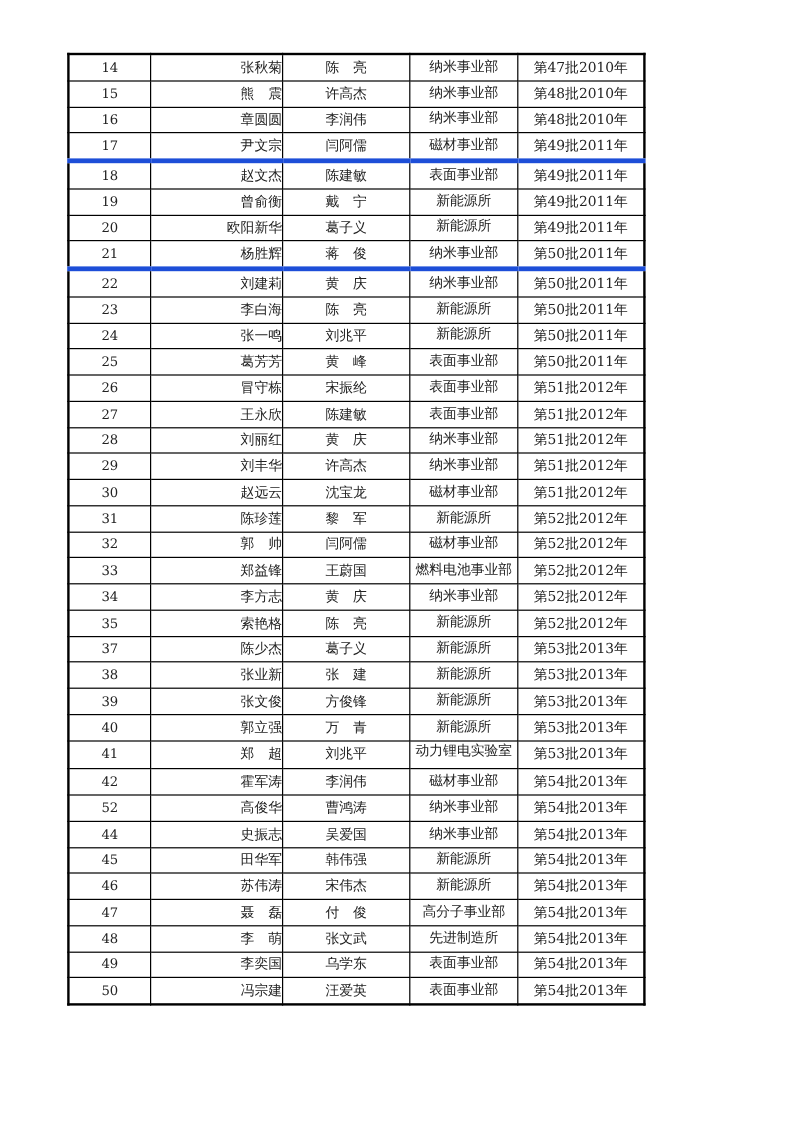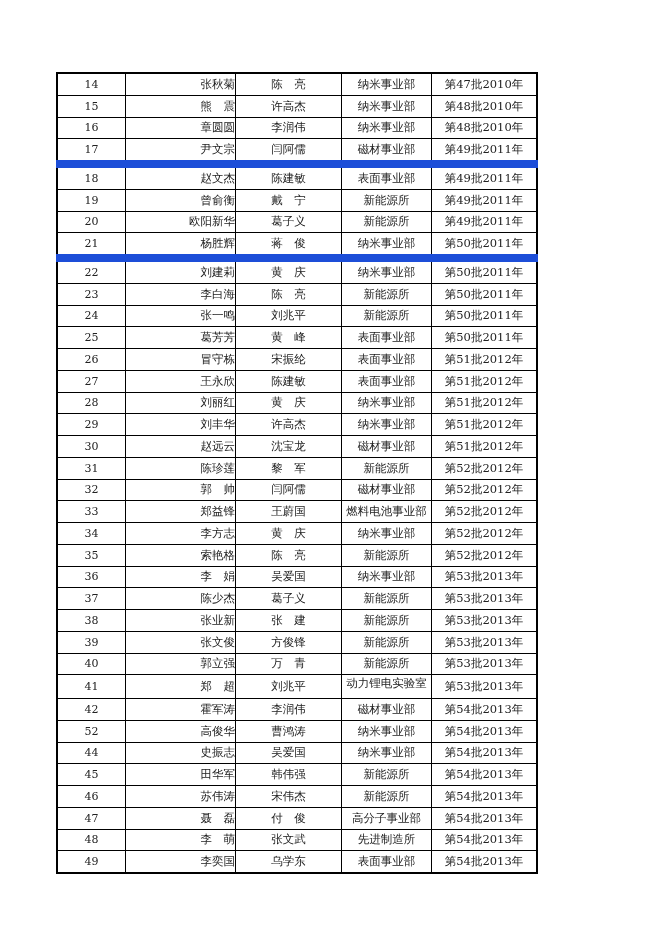--- a/index.html
+++ b/index.html
@@ -1,22 +1,22 @@
 <!DOCTYPE html>
 <html><head>
 <meta charset="utf-8">
 <style>
   html, body { margin:0; padding:0; background:#ffffff; }
   body { width:662px; height:936px; position:relative; overflow:hidden;
          font-family:"DejaVu Serif","Liberation Serif",serif; color:#222; }
-  #sheet { position:absolute; left:56px; top:72px; border-collapse:collapse;
+  #sheet { position:absolute; left:56px; top:44px; border-collapse:collapse;
            border:2px solid #000; table-layout:fixed;padding-left:32px; }
   #sheet td { border:1px solid #000; height:20.75px; padding:0; text-align:center;
               font-size:11.5px; line-height:13px; overflow:hidden; white-space:nowrap; }
-  #sheet tr.thick td { border-top:8px solid #1d4ed8; }
+  #sheet tr.thick td { border-top:4px solid #1d4ed8; }
   #sheet td.c0 { width:67px; font-size:11px; }
   #sheet td.c1 { width:109px;text-align:right; }
   #sheet td.c2 { width:105px; }
   #sheet td.c3 { width:89px;font-family:Liberation Serif, serif; }
   #sheet td.c4 { width:104px; }
   #sheet td.wrap { white-space:normal; vertical-align:top; padding-top:2px; line-height:12px; }
 </style>
 </head>
 <body>
 
@@ -170,27 +170,20 @@
         <td class="c4">第52批2012年</td>
       </tr>
       <tr>
         <td class="c0">35</td>
         <td class="c1">索艳格</td>
         <td class="c2">陈　亮</td>
         <td class="c3">新能源所</td>
         <td class="c4">第52批2012年</td>
       </tr>
       <tr>
-        <td class="c0">36</td>
-        <td class="c1">李　娟</td>
-        <td class="c2">吴爱国</td>
-        <td class="c3">纳米事业部</td>
-        <td class="c4">第53批2013年</td>
-      </tr>
-      <tr>
         <td class="c0">37</td>
         <td class="c1">陈少杰</td>
         <td class="c2">葛子义</td>
         <td class="c3">新能源所</td>
         <td class="c4">第53批2013年</td>
       </tr>
       <tr>
         <td class="c0">38</td>
         <td class="c1">张业新</td>
         <td class="c2">张　建</td>
@@ -267,14 +260,21 @@
         <td class="c3">先进制造所</td>
         <td class="c4">第54批2013年</td>
       </tr>
       <tr>
         <td class="c0">49</td>
         <td class="c1">李奕国</td>
         <td class="c2">乌学东</td>
         <td class="c3">表面事业部</td>
         <td class="c4">第54批2013年</td>
       </tr>
+      <tr>
+        <td class="c0">50</td>
+        <td class="c1">冯宗建</td>
+        <td class="c2">汪爱英</td>
+        <td class="c3">表面事业部</td>
+        <td class="c4">第54批2013年</td>
+      </tr>
     </tbody>
 </table>
 
 </body></html>

